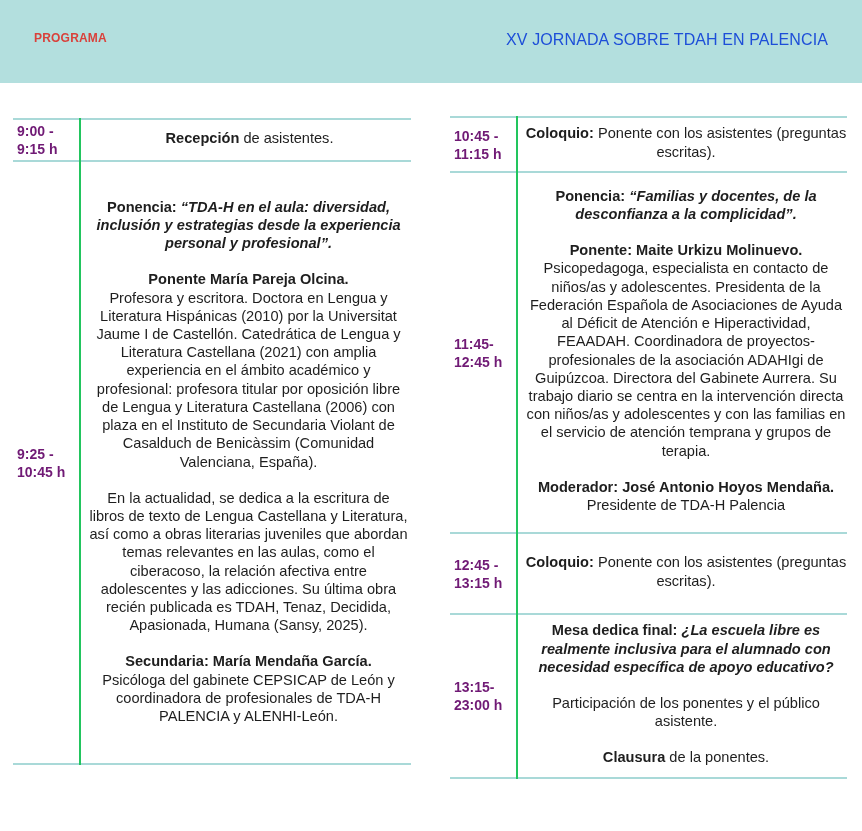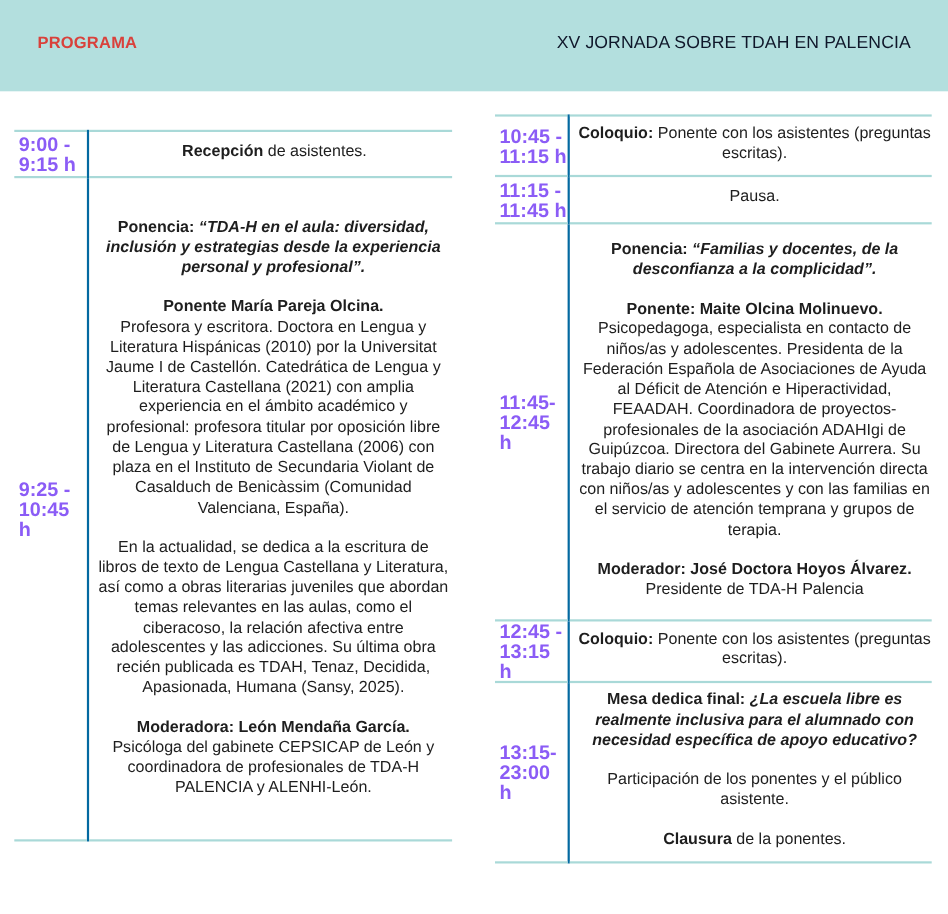--- a/index.html
+++ b/index.html
@@ -4,37 +4,37 @@
 <style>
   html, body { margin: 0; padding: 0; }
   body {
     width: 862px; height: 831px; background: #ffffff; position: relative; overflow: hidden;
     font-family: "Liberation Sans", "DejaVu Sans", sans-serif; color: #1e1e1e;
   }
   .header {
     position: absolute; left: 0; top: 0; width: 862px; height: 83px; background: #b3dfde;
   }
   .header .prog {
-    position: absolute; left: 34px; top: 31px; font-size: 15px; font-weight: bold; color: #d9413b; letter-spacing: 0.2px;
+    position: absolute; left: 34px; top: 31px; font-size: 12px; font-weight: bold; color: #d9413b; letter-spacing: 0.2px;
   }
   .header .title {
-    position: absolute; right: 34px; top: 31px; font-size: 16px; color: #0f172a; letter-spacing: 0.1px;
+    position: absolute; right: 34px; top: 31px; font-size: 16px; color: #1d4ed8; letter-spacing: 0.1px;
   }
   .tbl { position: absolute; border-collapse: collapse; }
   .tbl td { vertical-align: middle; padding: 0; }
   .tbl tr { border-top: 2px solid #a9d9d8; }
   .tbl tr:last-child { border-bottom: 2px solid #a9d9d8; }
   .tbl td.time {
-    color: #8b5cf6; font-weight: bold; font-size: 18px; line-height: 18px;
-    border-right: 2px solid #0369a1; padding-left: 4px;
+    color: #701a75; font-weight: bold; font-size: 14px; line-height: 18px;
+    border-right: 2px solid #22c55e; padding-left: 4px;
   }
   .tbl td.desc { font-size: 14.6px; line-height: 18.2px; padding: 0 0 4px 7px; text-align: center; }
   .left { left: 13px; top: 118px; width: 398px; }
   .left td.time { width: 62px; }
-  .right { left: 450px; top: 104px; width: 397px; }
+  .right { left: 450px; top: 116px; width: 397px; }
   .right td.time { width: 62px; }
   b { font-weight: bold; }
   .it { font-style: italic; font-weight: bold; }
   p { margin: 0; }
   .gap { height: 18px; }
 </style>
 </head>
 <body>
 
 <div class="header">
@@ -59,63 +59,54 @@
       <div>10:45 h</div>
     </td>
     <td class="desc" style="padding-top:2px;padding-right:2px;">
       <p><b>Ponencia: </b><span class="it">“TDA-H en el aula: diversidad, inclusión y estrategias desde la experiencia personal y profesional”.</span></p>
       <div class="gap"></div>
       <p><b>Ponente María Pareja Olcina.</b></p>
       <p>Profesora y escritora. Doctora en Lengua y Literatura Hispánicas (2010) por la Universitat Jaume I de Castellón. Catedrática de Lengua y Literatura Castellana (2021) con amplia experiencia en el ámbito académico y profesional: profesora titular por oposición libre de Lengua y Literatura Castellana (2006) con plaza en el Instituto de Secundaria Violant de Casalduch de Benicàssim (Comunidad Valenciana, España).</p>
       <div class="gap"></div>
       <p>En la actualidad, se dedica a la escritura de libros de texto de Lengua Castellana y Literatura, así como a obras literarias juveniles que abordan temas relevantes en las aulas, como el ciberacoso, la relación afectiva entre adolescentes y las adicciones. Su última obra recién publicada es TDAH, Tenaz, Decidida, Apasionada, Humana (Sansy, 2025).</p>
       <div class="gap"></div>
-      <p><b>Moderadora: León Mendaña García.</b></p>
+      <p><b>Secundaria: María Mendaña García.</b></p>
       <p>Psicóloga del gabinete CEPSICAP de León y coordinadora de profesionales de TDA-H PALENCIA y ALENHI-León.</p>
     </td>
   </tr>
 </tbody>
   </table>
 
 <table class="tbl right">
   <tbody>
       <tr style="height:55px">
     <td class="time">
       <div>10:45 -</div>
       <div>11:15 h</div>
     </td>
     <td class="desc">
       <b>Coloquio:</b><span> Ponente con los asistentes (preguntas escritas).</span>
     </td>
   </tr>
-  <tr style="height:43px">
-    <td class="time">
-      <div>11:15 -</div>
-      <div>11:45 h</div>
-    </td>
-    <td class="desc">
-      <span>Pausa.</span>
-    </td>
-  </tr>
   <tr style="height:361px">
     <td class="time">
       <div>11:45-</div>
       <div>12:45 h</div>
     </td>
     <td class="desc">
       <p><b>Ponencia: </b><span class="it">“Familias y docentes, de la desconfianza a la complicidad”.</span></p>
       <div class="gap"></div>
-      <p><b>Ponente: Maite Olcina Molinuevo.</b></p>
+      <p><b>Ponente: Maite Urkizu Molinuevo.</b></p>
       <p>Psicopedagoga, especialista en contacto de niños/as y adolescentes. Presidenta de la Federación Española de Asociaciones de Ayuda al Déficit de Atención e Hiperactividad, FEAADAH. Coordinadora de proyectos-profesionales de la asociación ADAHIgi de Guipúzcoa. Directora del Gabinete Aurrera. Su trabajo diario se centra en la intervención directa con niños/as y adolescentes y con las familias en el servicio de atención temprana y grupos de terapia.</p>
       <div class="gap"></div>
-      <p><b>Moderador: José Doctora Hoyos Álvarez.</b></p>
+      <p><b>Moderador: José Antonio Hoyos Mendaña.</b></p>
       <p>Presidente de TDA-H Palencia</p>
     </td>
   </tr>
-  <tr style="height:52px">
+  <tr style="height:81px">
     <td class="time">
       <div>12:45 -</div>
       <div>13:15 h</div>
     </td>
     <td class="desc">
       <b>Coloquio:</b><span> Ponente con los asistentes (preguntas escritas).</span>
     </td>
   </tr>
   <tr style="height:164px">
     <td class="time">

